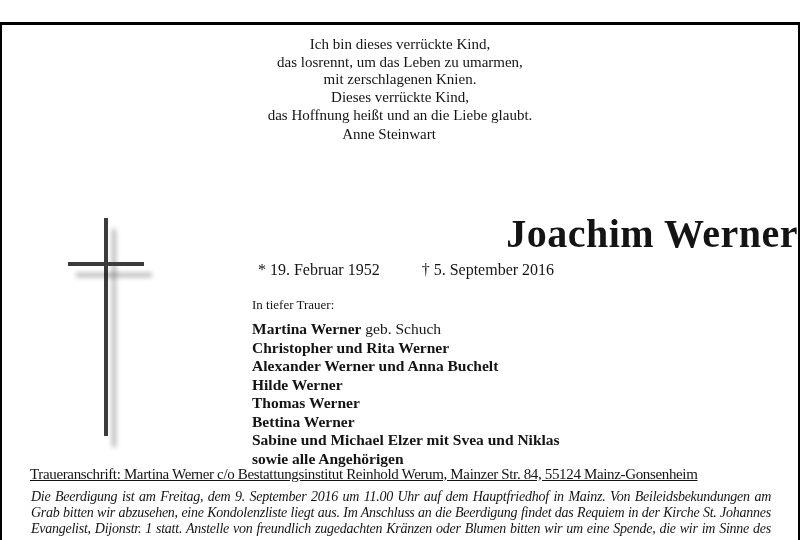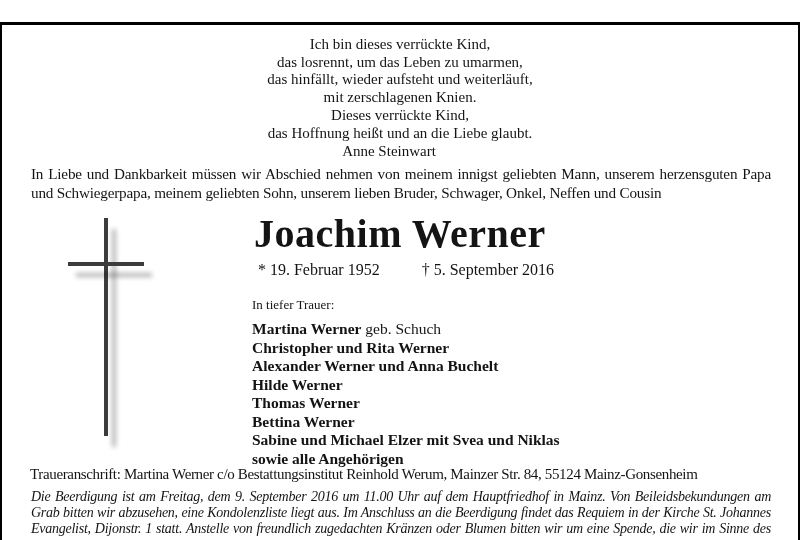--- a/index.html
+++ b/index.html
@@ -78,21 +78,21 @@
     background: #3c3c3c;
     box-shadow: 8px 11px 5px rgba(0,0,0,0.30);
   }
   
   .name {
     position: absolute;
     top: 186px;
     left: 0;
     right: 0;
     margin: 0;
-    text-align: center;
+    text-align: right;
     font-size: 40px;
     line-height: 1.15;
     font-weight: bold;
     letter-spacing: 0.5px;
   }
   .dates {
     position: absolute;
     top: 236px;
     left: 12px;
     right: 0;
@@ -121,20 +121,21 @@
   
   .address {
     position: absolute;
     top: 441px;
     left: 28px;
     right: 10px;
     margin: 0;
     font-size: 15px;
     letter-spacing: -0.35px;
     white-space: nowrap;
+    text-decoration: underline;
   }
   .funeral {
     position: absolute;
     top: 464px;
     left: 29px;
     right: 27px;
     margin: 0;
     font-size: 14px;
     line-height: 16.2px;
     text-align: justify;
@@ -144,29 +145,27 @@
 </style>
 </head>
 <body>
 
 <div class="notice">
 
   <div class="poem">
     <div class="poem-inner">
       <div class="poem-line">Ich bin dieses verrückte Kind,</div>
       <div class="poem-line">das losrennt, um das Leben zu umarmen,</div>
-      <div class="poem-line">das hinfällt, wieder aufsteht und weiterläuft,</div>
       <div class="poem-line">mit zerschlagenen Knien.</div>
       <div class="poem-line">Dieses verrückte Kind,</div>
       <div class="poem-line">das Hoffnung heißt und an die Liebe glaubt.</div>
       <div class="poem-author">Anne Steinwart</div>
     </div>
   </div>
 
-  <p class="intro">In Liebe und Dankbarkeit müssen wir Abschied nehmen von meinem innigst geliebten Mann, unserem herzensguten Papa und Schwiegerpapa, meinem geliebten Sohn, unserem lieben Bruder, Schwager, Onkel, Neffen und Cousin</p>
 
   <div class="cross">
     <div class="cross-v"></div>
     <div class="cross-h"></div>
   </div>
 
   <h1 class="name">Joachim Werner</h1>
 
   <div class="dates">
     <span class="birth">* 19. Februar 1952</span><span class="death">† 5. September 2016</span>

